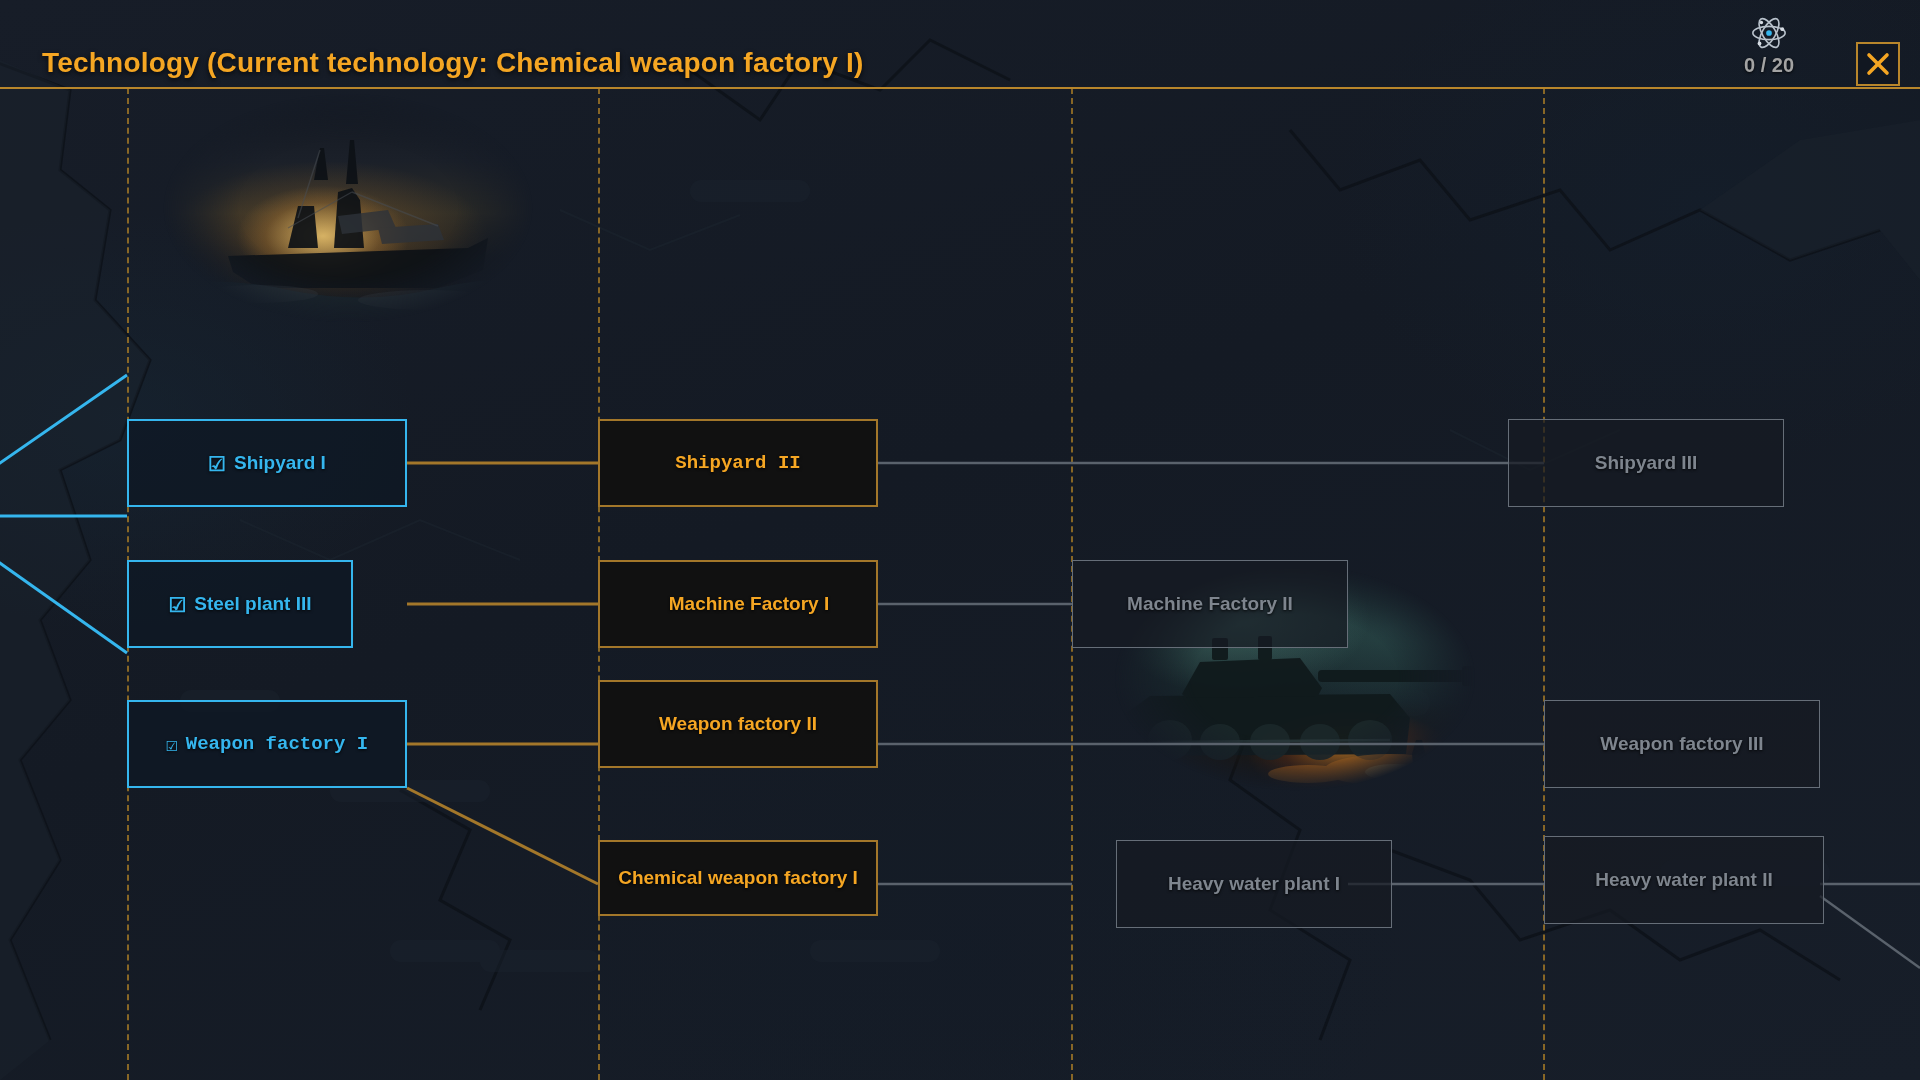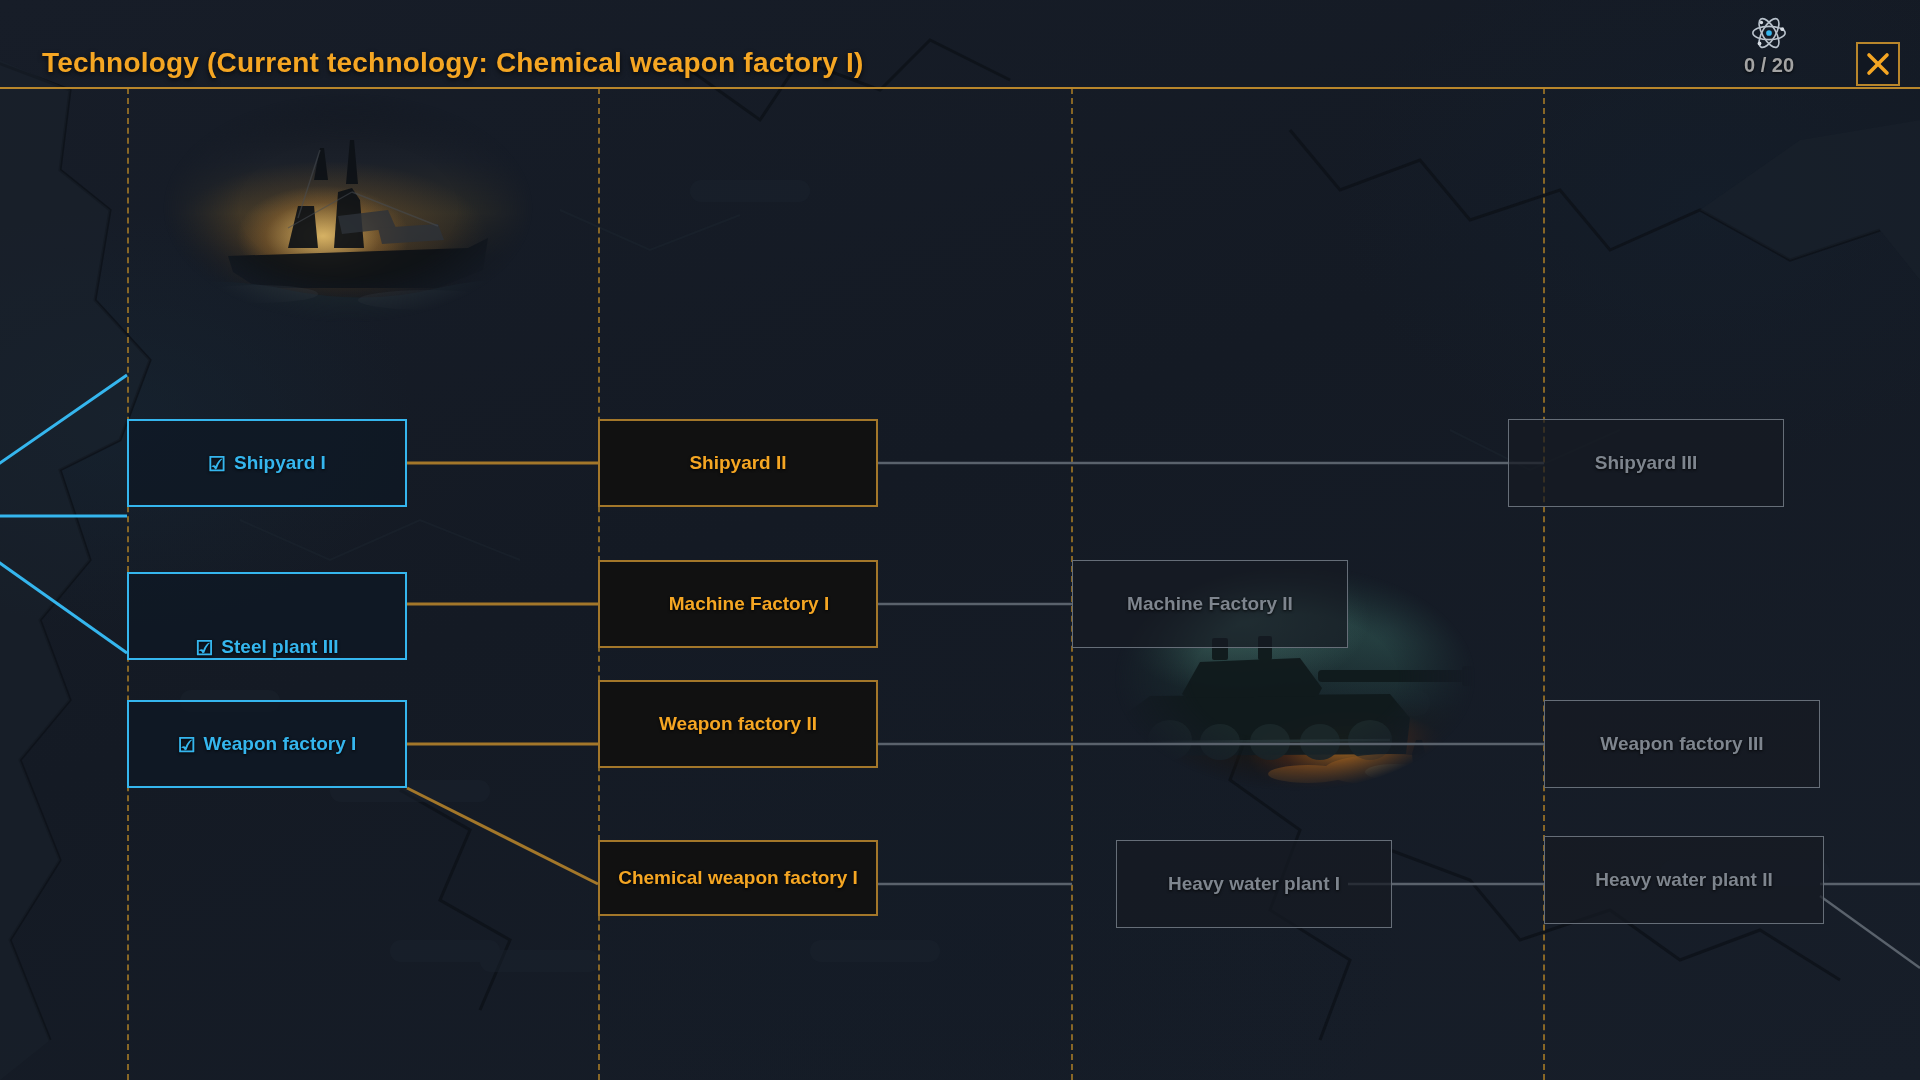--- a/index.html
+++ b/index.html
@@ -304,27 +304,27 @@
         <path d="M1348,796 L1544,796"></path>
         <path d="M1820,796 L1920,796"></path>
         <path d="M1820,808 L1920,880"></path>
       </g>
     </svg>
 
     <div id="nodes">
         <div class="node researched" style="left: 127px; top: 331px; width: 280px; height: 88px;">
           <div class="node-label"><span class="check">☑</span><span>Shipyard I</span></div>
         </div>
-        <div class="node researched" style="left: 127px; top: 484px; width: 280px; height: 88px; align-items: flex-end;">
+        <div class="node researched" style="left: 127px; top: 472px; width: 226px; height: 88px;">
           <div class="node-label"><span class="check">☑</span><span>Steel plant III</span></div>
         </div>
-        <div class="node researched" style="left: 127px; top: 612px; width: 280px; height: 88px;">
+        <div class="node researched" style="left: 127px; top: 612px; width: 280px; height: 88px; font-family: Liberation Mono, monospace;">
           <div class="node-label"><span class="check">☑</span><span>Weapon factory I</span></div>
         </div>
-        <div class="node available" style="left: 598px; top: 331px; width: 280px; height: 88px;">
+        <div class="node available" style="left: 598px; top: 331px; width: 280px; height: 88px; font-family: Liberation Mono, monospace;">
           <div class="node-label">Shipyard II</div>
         </div>
         <div class="node available" style="left: 598px; top: 472px; width: 280px; height: 88px; padding-left: 22px;">
           <div class="node-label">Machine Factory I</div>
         </div>
         <div class="node available" style="left: 598px; top: 592px; width: 280px; height: 88px;">
           <div class="node-label">Weapon factory II</div>
         </div>
         <div class="node available" style="left: 598px; top: 752px; width: 280px; height: 76px;">
           <div class="node-label">Chemical weapon factory I</div>

